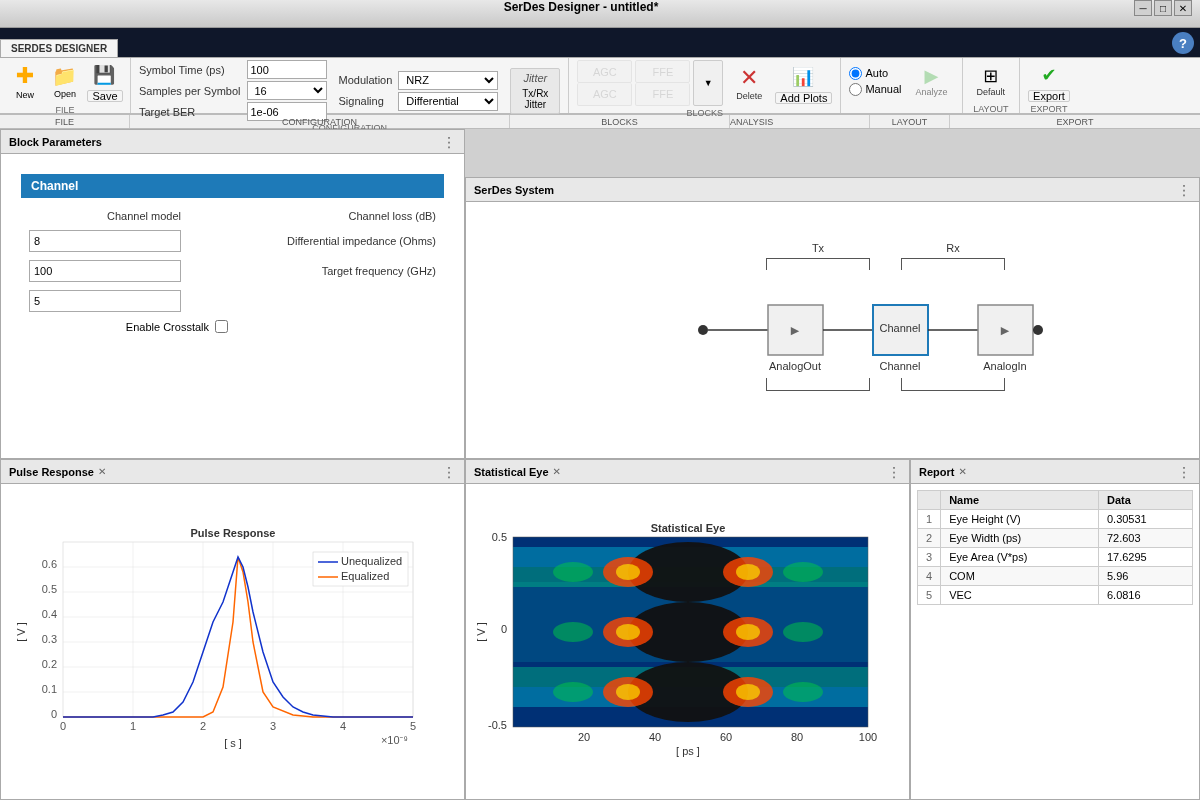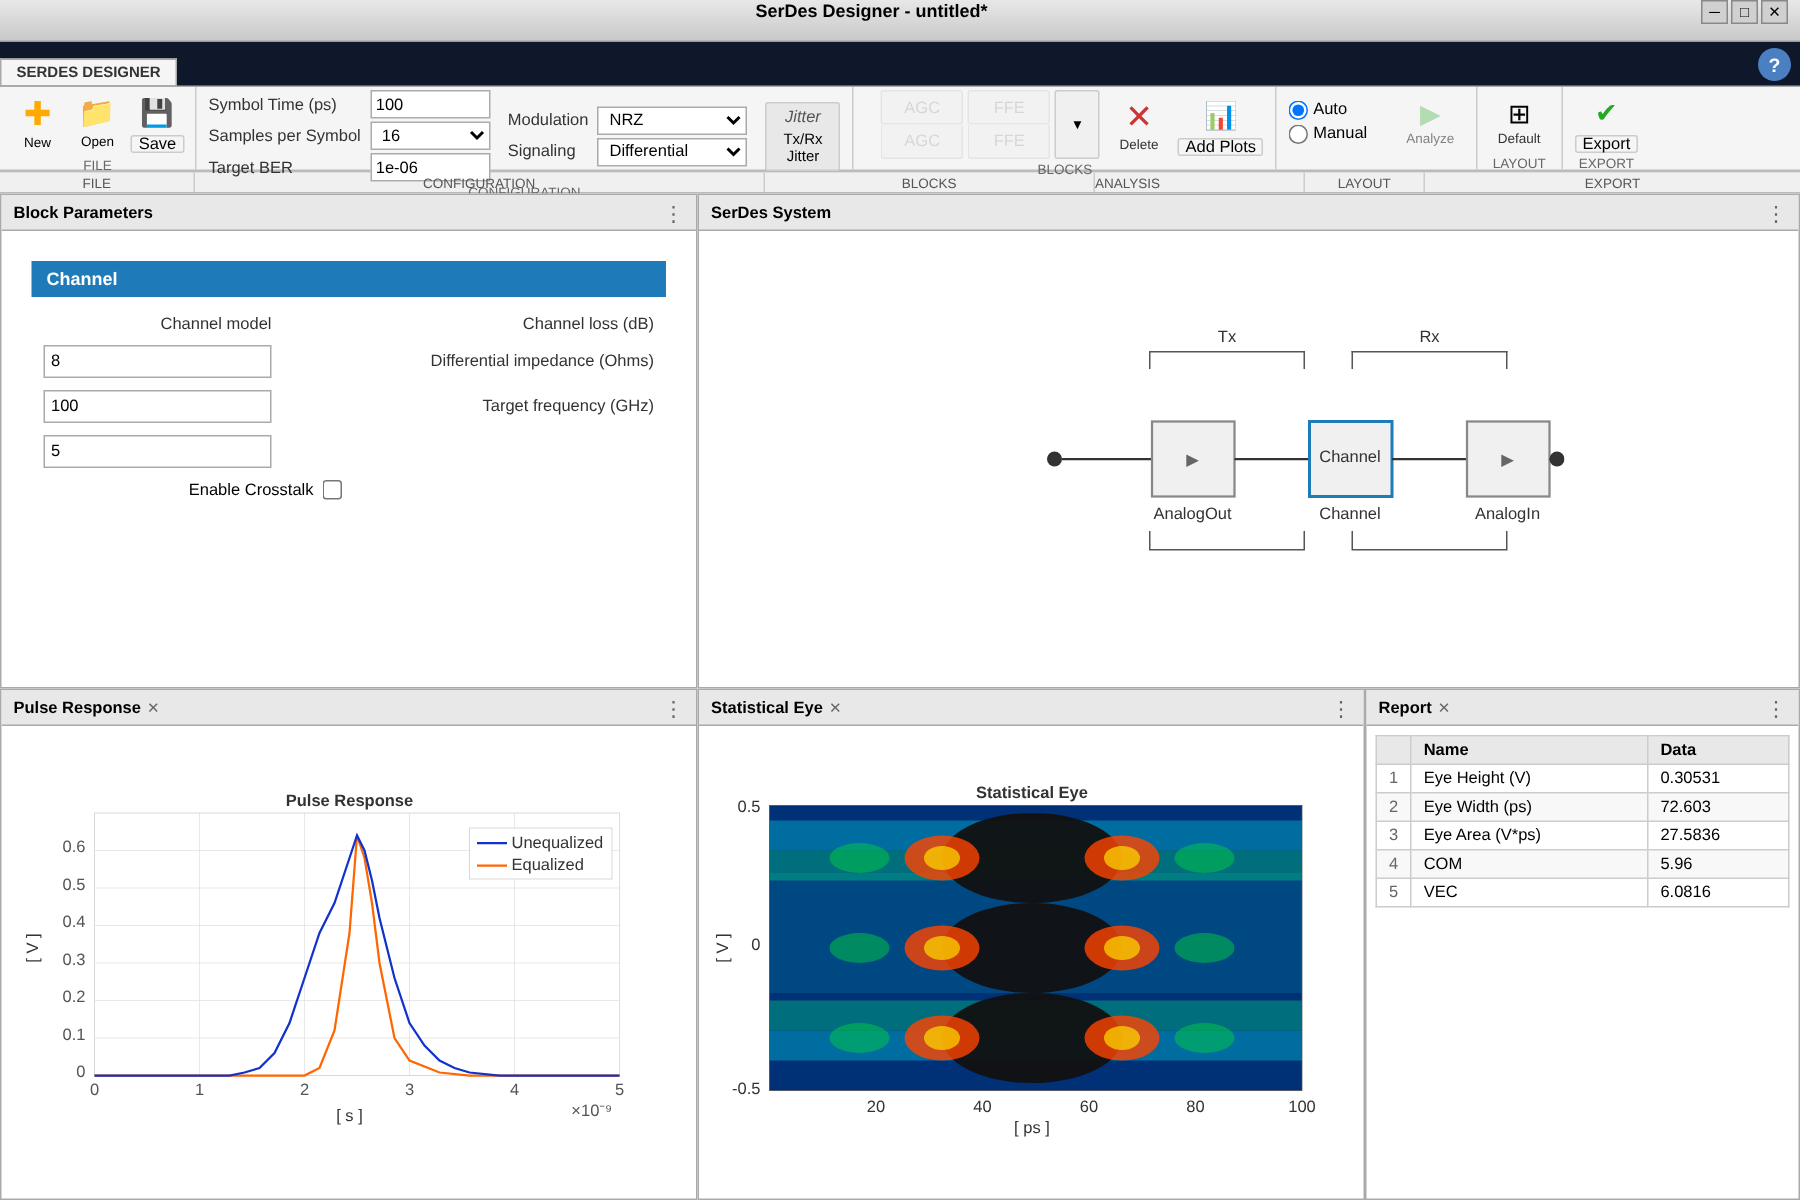--- a/index.html
+++ b/index.html
@@ -72,21 +72,21 @@
       justify-content: space-between;
       height: 24px;
     }
     .panel-title { font-size: 11px; font-weight: bold; }
     .panel-close { font-size: 10px; color: #666; cursor: pointer; margin-right: 4px; }
     .panel-menu { cursor: pointer; color: #666; font-size: 14px; }
     .panel-title-group { display: flex; gap: 4px; align-items: center; }
 
     
     .bp-panel { grid-column: 1; grid-row: 1; }
-    .serdes-panel { grid-column: 2; grid-row: 1; }
+    .serdes-panel { grid-column: 2; grid-row: 1; margin-top: 48px; }
     .pulse-panel { grid-column: 1; grid-row: 2; }
 
     
     .channel-header {
       background: #1e7ab8;
       color: white;
       padding: 5px 10px;
       margin: 12px 12px 8px 12px;
       font-weight: bold;
       font-size: 12px;
@@ -266,21 +266,21 @@
       </div>
       <button class="tf-btn-large" style="height:46px; border:1px solid #ccc; background:#e8e8e8; width:50px; font-size:9px; padding:2px;">
         <span style="font-size:11px; font-style:italic; color:#555;">Jitter</span>
         <span style="font-size:10px; margin-top:4px;">Tx/Rx Jitter</span>
       </button>
     </div>
     <div class="tf-section-label" style="text-align:left;">CONFIGURATION</div>
   </div>
 
   <div class="tf-section" style="flex-direction:column; gap:2px; padding:2px 8px;">
-    <div style="display:flex; gap:3px; align-items:center;margin-left:10px;">
+    <div style="display:flex; gap:3px; align-items:center;">
       <div style="display:flex; flex-direction:column;">
         <button class="tf-btn-sm disabled" style="height:23px; border:1px solid #ccc; background:#f0f0f0; color:#aaa; width:55px; font-size:10px;">
           <span>AGC</span>
         </button>
         <button class="tf-btn-sm disabled" style="height:23px; border:1px solid #ccc; background:#f0f0f0; color:#aaa; width:55px; font-size:10px; border-top:none;">
           <span>AGC</span>
         </button>
       </div>
       <div style="display:flex; flex-direction:column;">
         <button class="tf-btn-sm disabled" style="height:23px; border:1px solid #ccc; background:#f0f0f0; color:#aaa; width:55px; font-size:10px;">
@@ -298,21 +298,21 @@
         <button class="tf-btn-large" style="height:30px; font-size:18px;">📊</button>
         <button class="tf-btn-sm" style="height:12px; font-size:8px; border:1px solid #ccc;">
           <span>Add Plots</span>
         </button>
       </div>
     </div>
     <div class="tf-section-label" style="text-align:left;">BLOCKS</div>
   </div>
 
   <div class="tf-section" style="flex-direction:column; gap:2px; padding:2px 8px;">
-    <div style="display:flex; gap:16px; align-items:center;">
+    <div style="display:flex; gap:4px; align-items:center;">
       <div class="radio-group">
         <label class="radio-label">
           <input type="radio" name="analysis-mode" checked="" style="">
           <span>Auto</span>
         </label>
         <label class="radio-label">
           <input type="radio" name="analysis-mode" style="">
           <span>Manual</span>
         </label>
       </div>
@@ -590,21 +590,21 @@
     <td>0.30531</td>
   </tr>
             <tr>
     <td>2</td>
     <td>Eye Width (ps)</td>
     <td>72.603</td>
   </tr>
             <tr>
     <td>3</td>
     <td>Eye Area (V*ps)</td>
-    <td>27.5836</td>
+    <td>17.6295</td>
   </tr>
             <tr>
     <td>4</td>
     <td>COM</td>
     <td>5.96</td>
   </tr>
             <tr>
     <td>5</td>
     <td>VEC</td>
     <td>6.0816</td>

